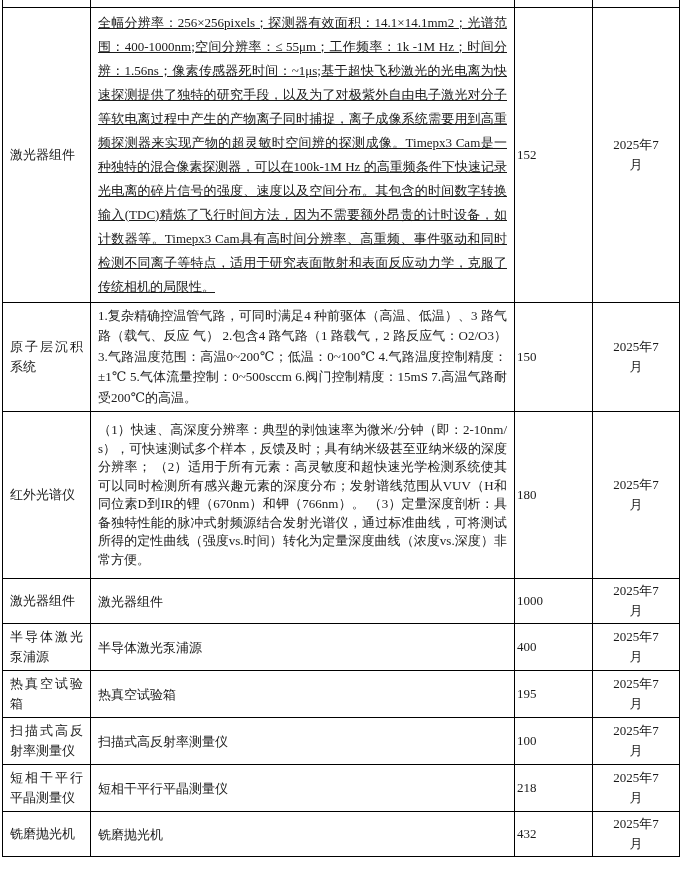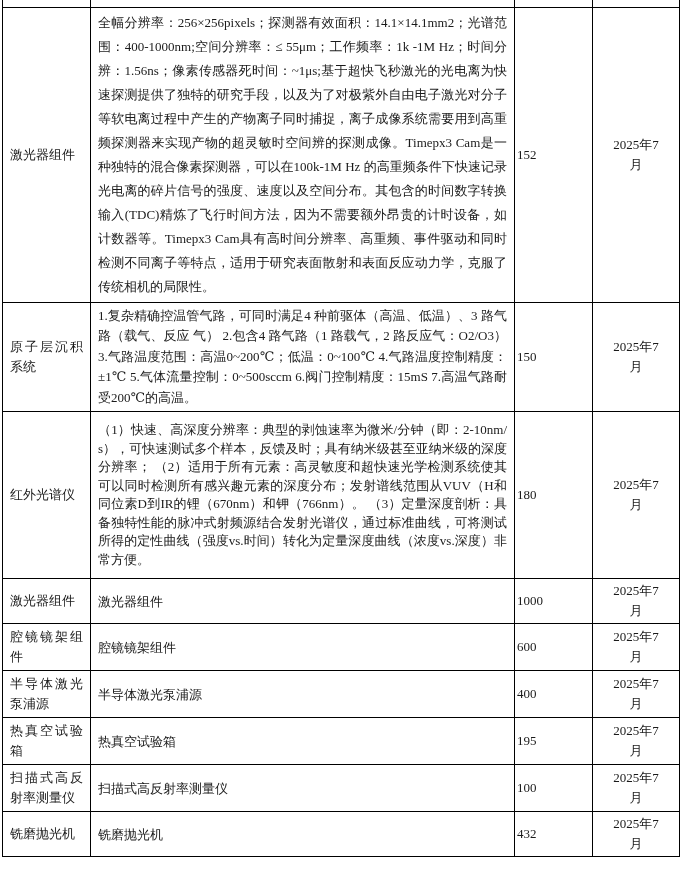--- a/index.html
+++ b/index.html
@@ -36,21 +36,21 @@
     word-break: break-all;
     line-height: 20px;
   }
   td.desc {
     padding: 3px 7px;
     text-align: justify;
     text-justify: inter-character;
     word-break: break-all;
     line-height: 19px;
   }
-  tr.row-0 td.desc { line-height: 24px; }
+  tr.row-0 td.desc { line-height: 24px; text-decoration: underline; }
   tr.row-1 td.desc { line-height: 20.5px; }
   tr.row-2 td.desc { line-height: 18.5px; }
   td.qty {
     text-align: left;
     padding: 0 2px;
   }
   td.date {
     text-align: center;
     padding: 2px 16px;
     line-height: 20px;
@@ -107,26 +107,20 @@
         <td class="date">2025年7月</td>
       </tr>
 
       <tr class="row-3">
         <td class="name">激光器组件</td>
         <td class="desc">激光器组件</td>
         <td class="qty">1000</td>
         <td class="date">2025年7月</td>
       </tr>
 
-      <tr class="row-4">
-        <td class="name">腔镜镜架组件</td>
-        <td class="desc">腔镜镜架组件</td>
-        <td class="qty">600</td>
-        <td class="date">2025年7月</td>
-      </tr>
 
       <tr class="row-5">
         <td class="name">半导体激光泵浦源</td>
         <td class="desc">半导体激光泵浦源</td>
         <td class="qty">400</td>
         <td class="date">2025年7月</td>
       </tr>
 
       <tr class="row-6">
         <td class="name">热真空试验箱</td>
@@ -135,20 +129,26 @@
         <td class="date">2025年7月</td>
       </tr>
 
       <tr class="row-7">
         <td class="name">扫描式高反射率测量仪</td>
         <td class="desc">扫描式高反射率测量仪</td>
         <td class="qty">100</td>
         <td class="date">2025年7月</td>
       </tr>
 
+      <tr class="row-8">
+        <td class="name">短相干平行平晶测量仪</td>
+        <td class="desc">短相干平行平晶测量仪</td>
+        <td class="qty">218</td>
+        <td class="date">2025年7月</td>
+      </tr>
 
       <tr class="row-9">
         <td class="name">铣磨抛光机</td>
         <td class="desc">铣磨抛光机</td>
         <td class="qty">432</td>
         <td class="date">2025年7月</td>
       </tr>
 
     </tbody>
   </table>

